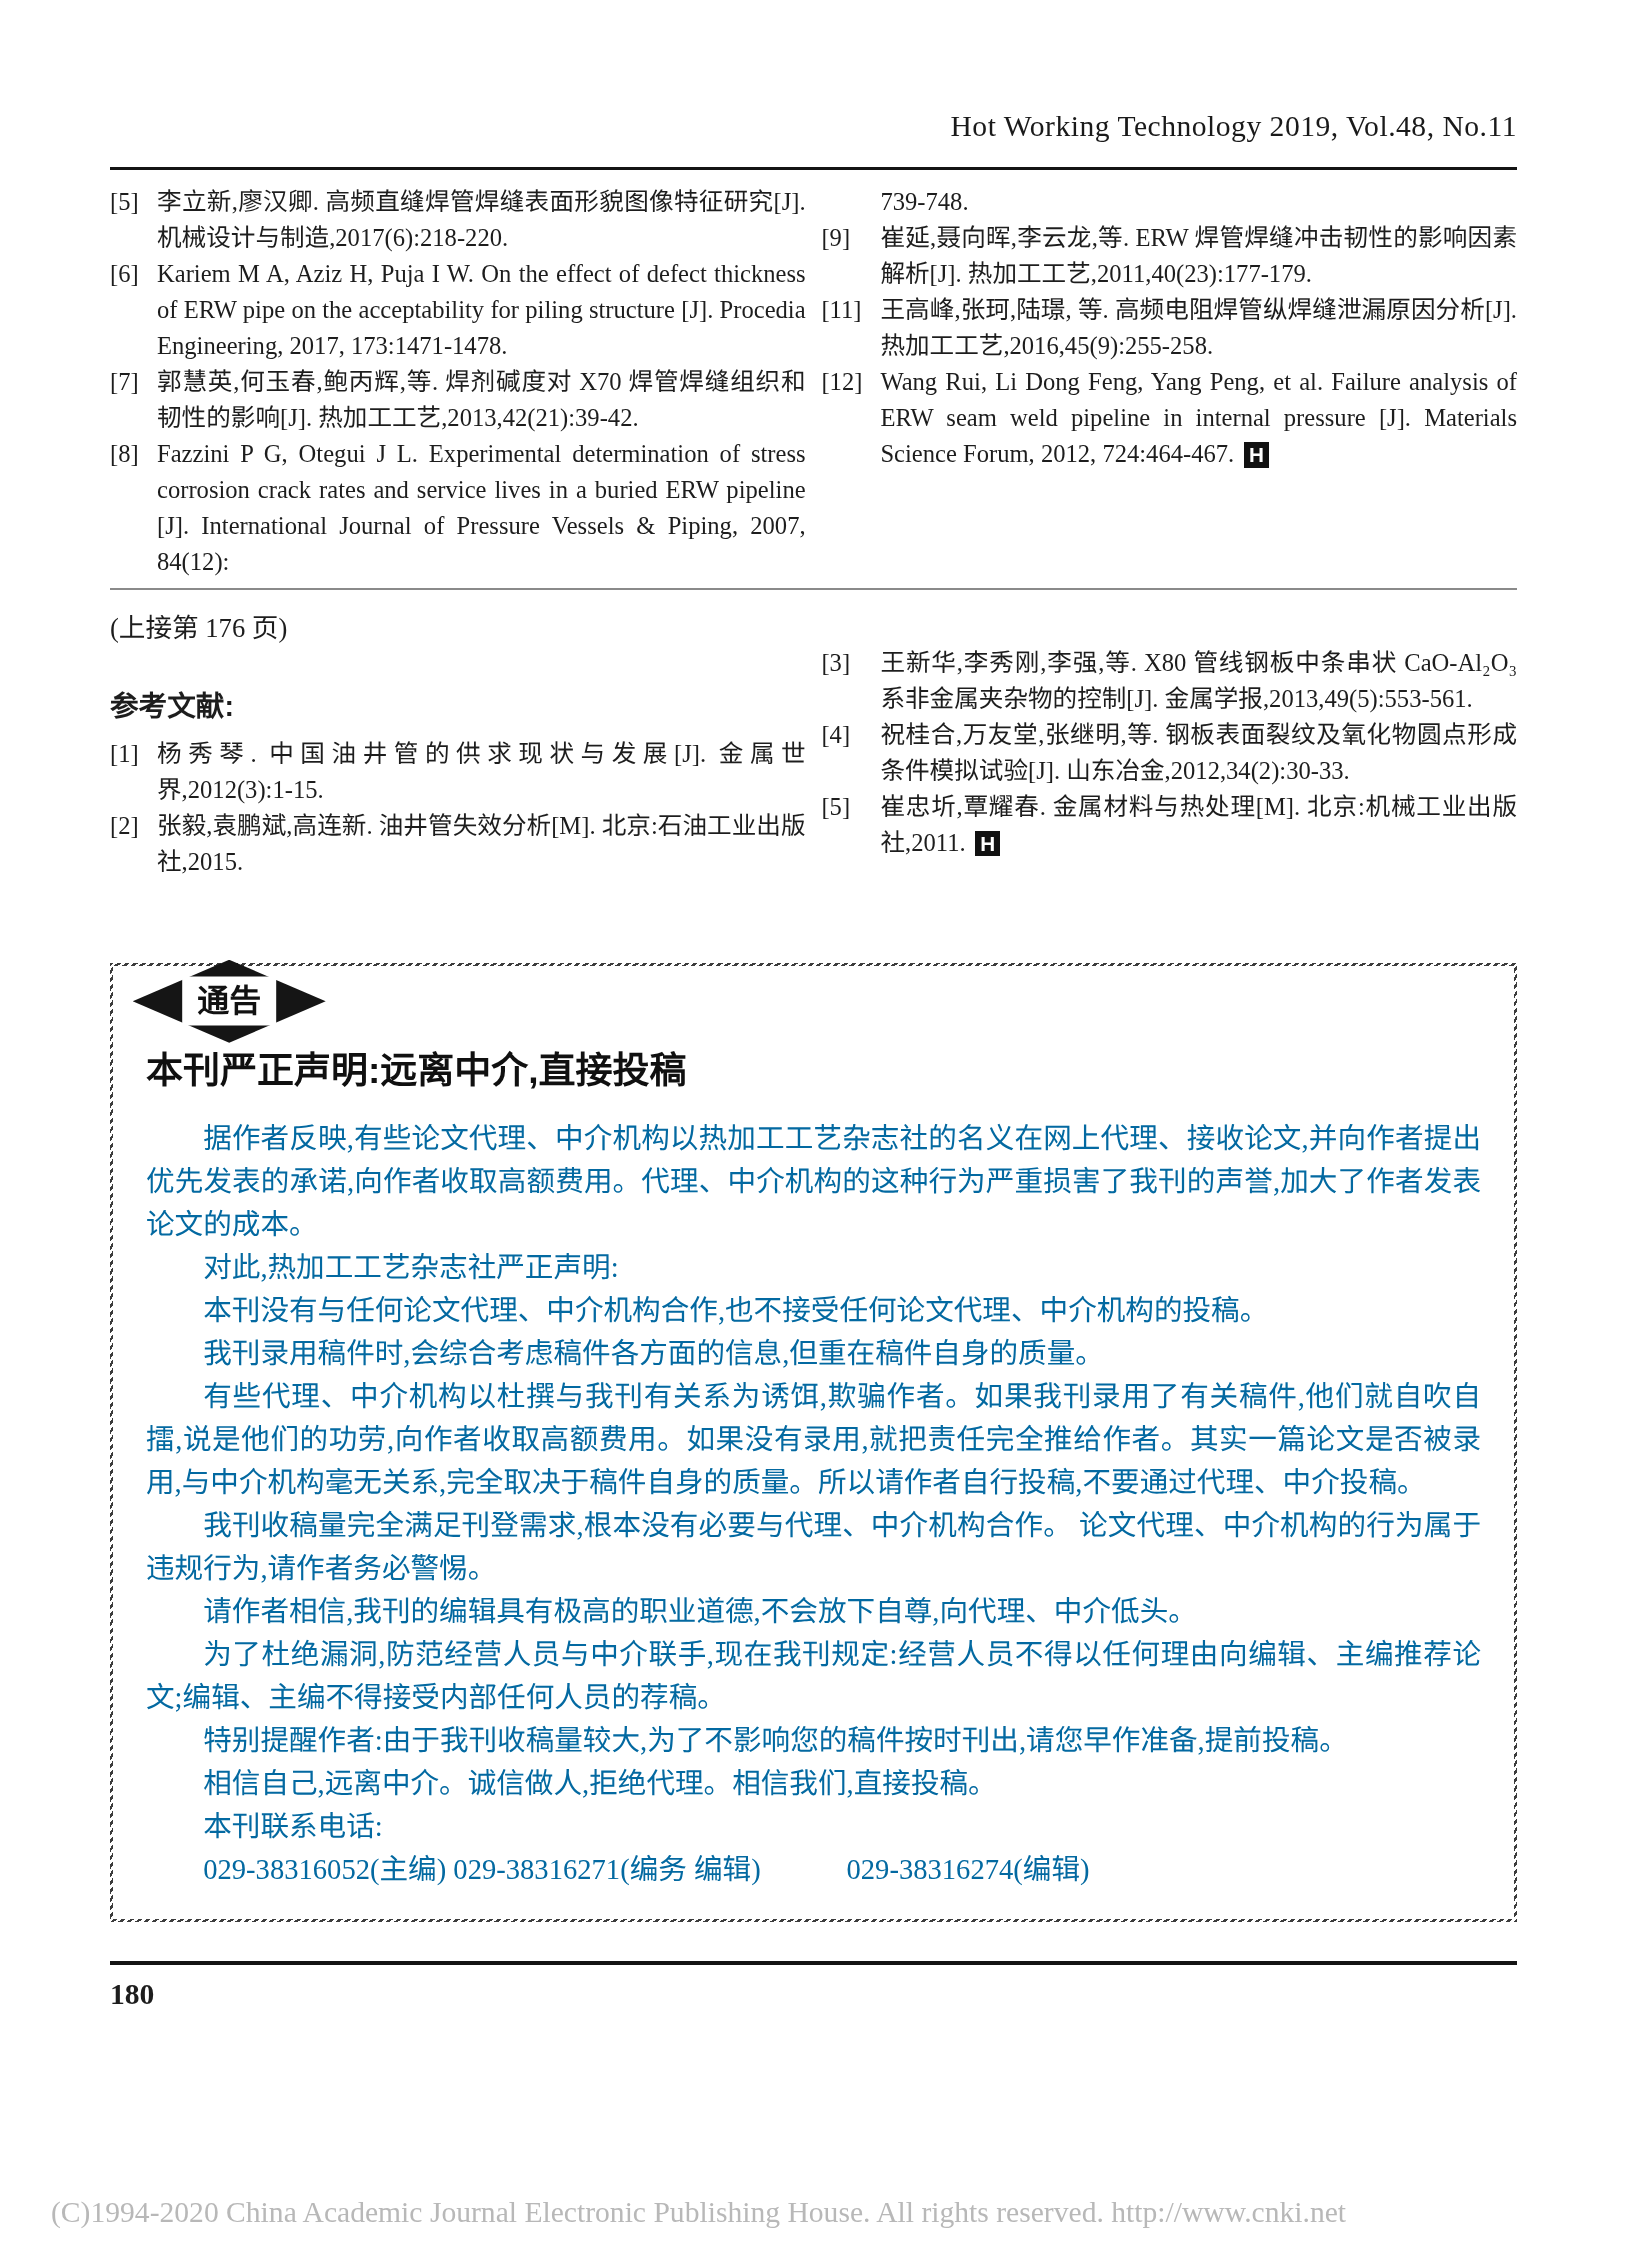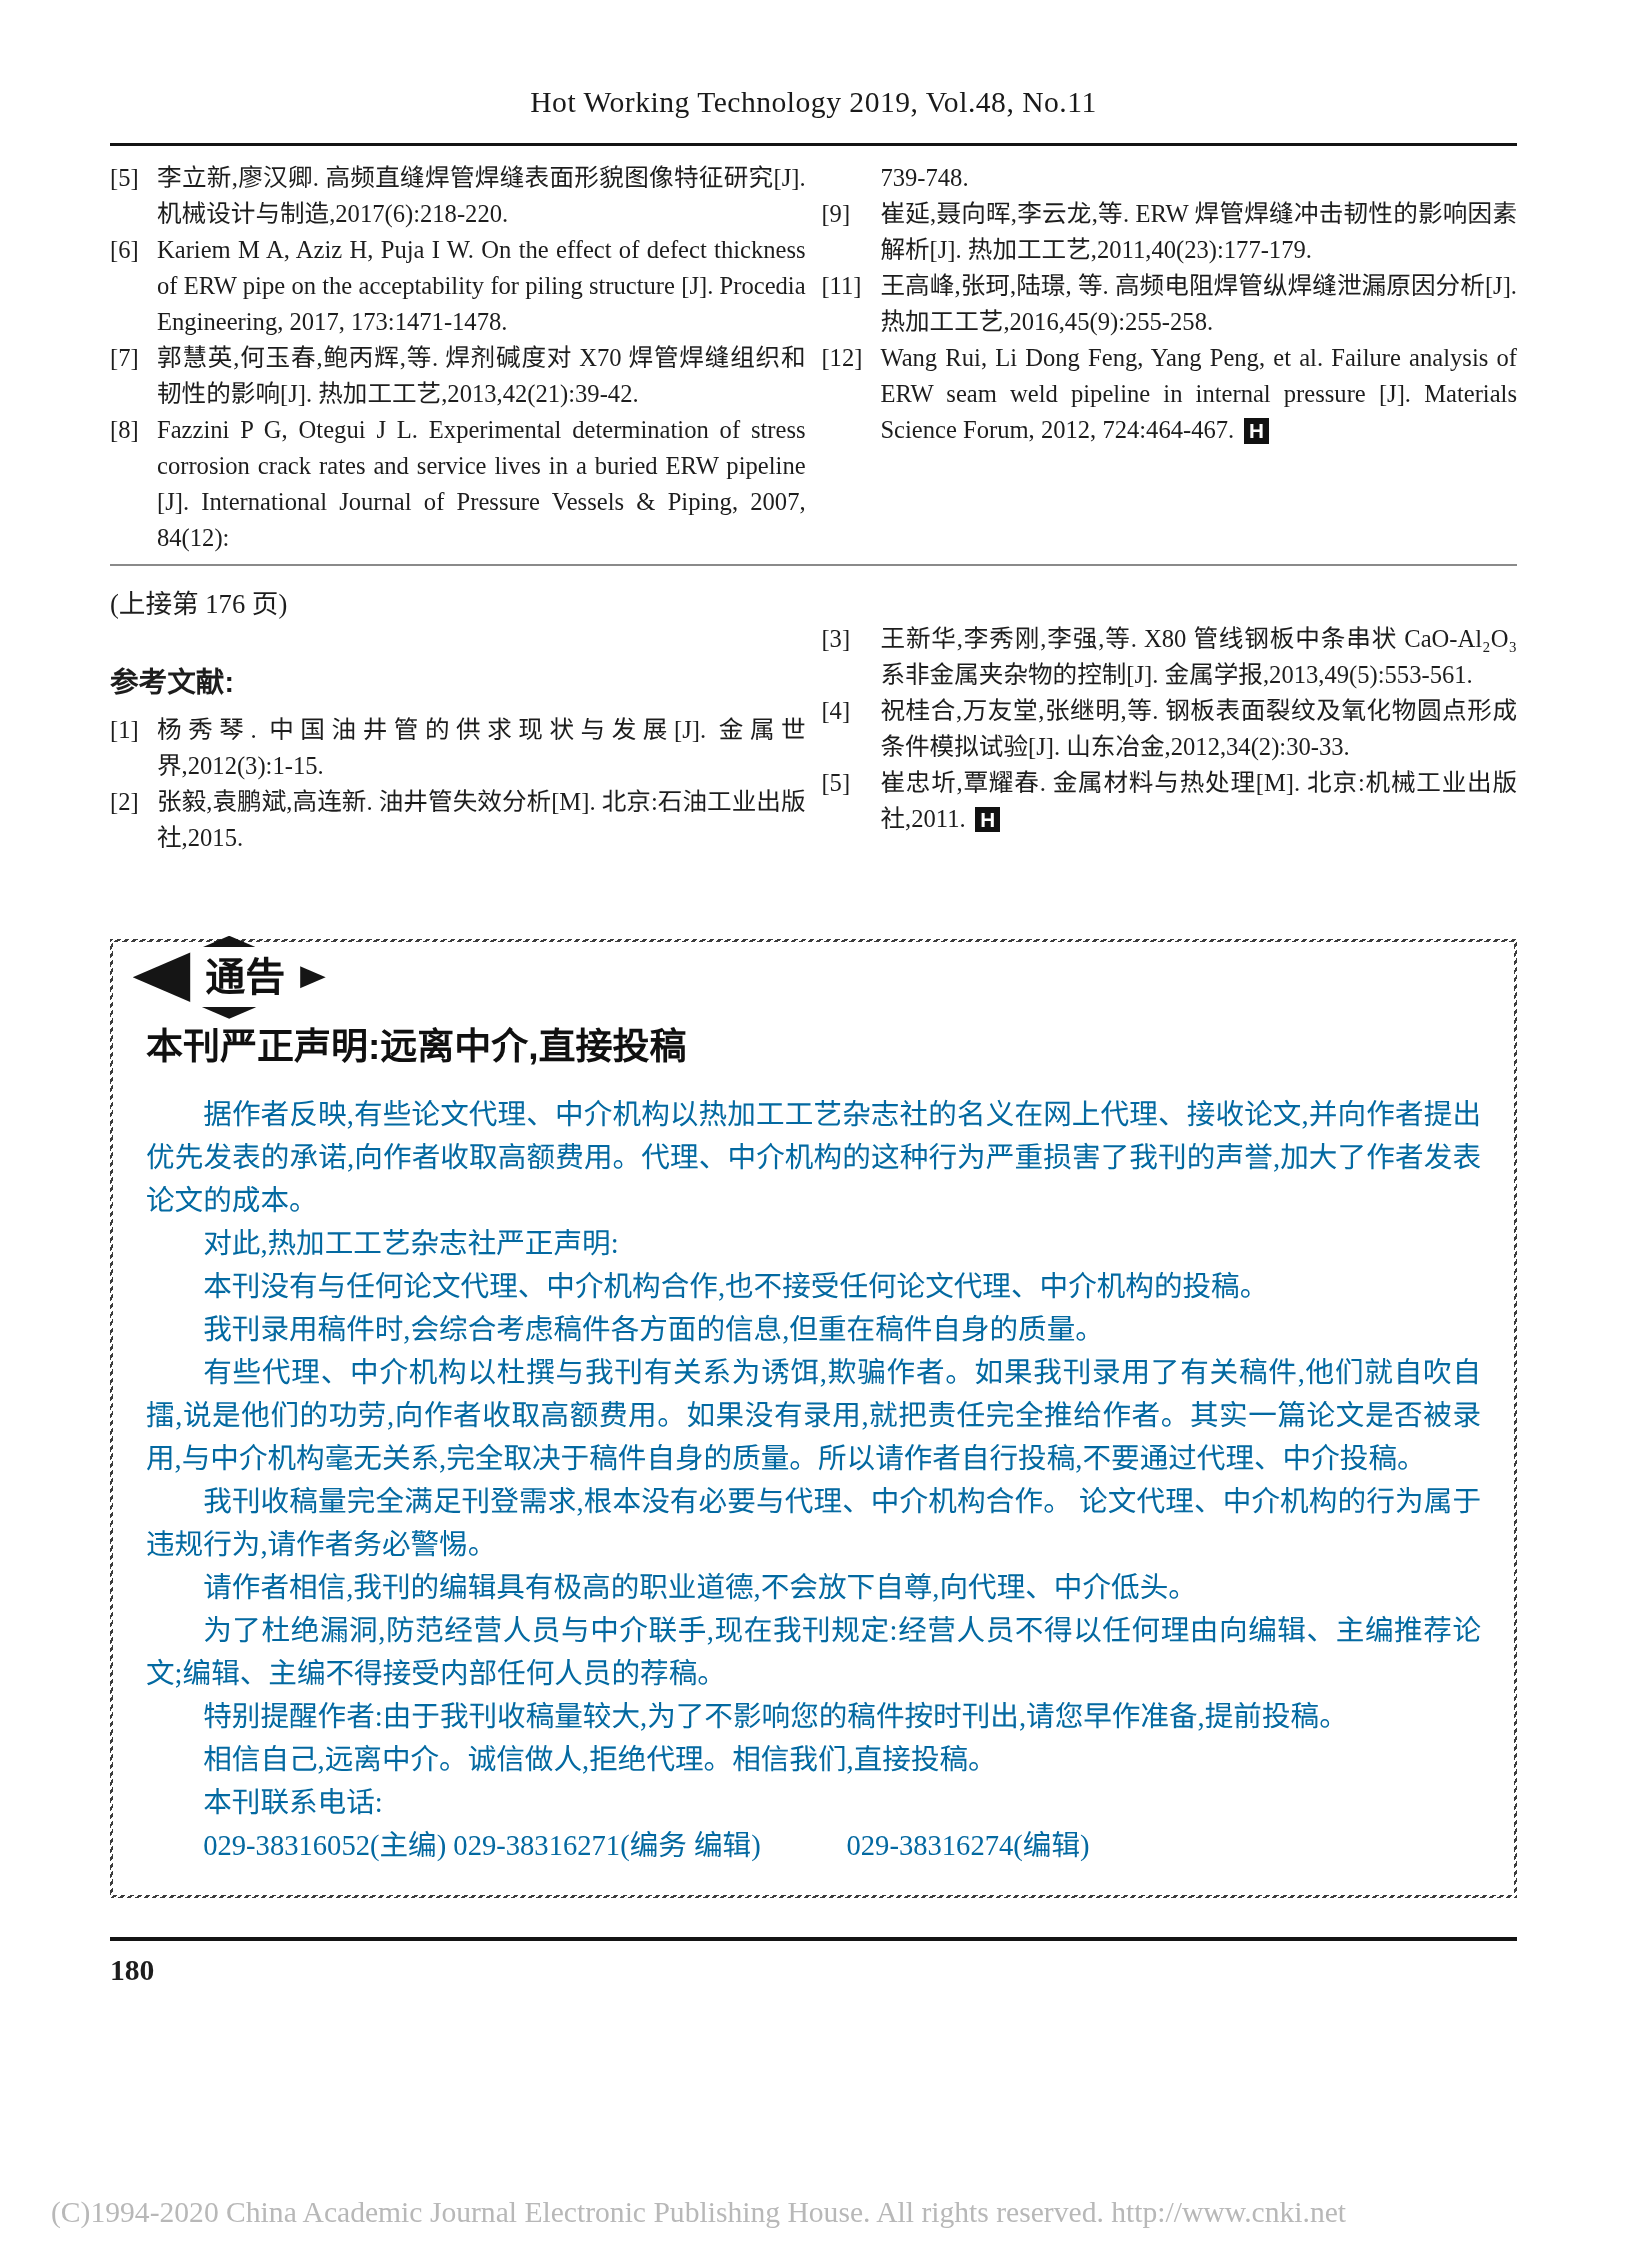--- a/index.html
+++ b/index.html
@@ -7,22 +7,22 @@
     position:relative;
     width:1628px;height:2257px;
     background:#ffffff;
     color:#1d1d1d;
     font-family:"Liberation Serif","DejaVu Serif",serif;
     overflow:hidden;
   }
   .content{margin:0 111px 0 110px;}
 
   .journal-header{
-    padding-top:86px;
-    text-align:center;
+    padding-top:110px;
+    text-align:right;
     font-size:29.6px;
     letter-spacing:0.5px;
     color:#1a1a1a;
   }
   .rule-thick{height:3.9px;background:#141414;margin-top:23.6px;}
   .rule-thick.footer{margin-top:39px;}
   .rule-thin{height:2px;background:#8a8a8a;margin-top:7.9px;}
 
   .refs-flex{display:flex;column-gap:15.8px;margin-top:13.8px;}
   .col{flex:1 1 0;min-width:0;}
@@ -57,23 +57,23 @@
   }
   .notice-badge{position:absolute;top:-5.9px;left:19.7px;width:193px;height:83px;}
   .notice-badge .diamond{
     position:absolute;inset:0;background:#151515;
     clip-path:polygon(50% 0,100% 50%,50% 100%,0 50%);
   }
   .notice-badge .label{
     position:absolute;left:50%;top:50%;transform:translate(-50%,-50%);
     background:#ffffff;border-radius:3px;
     padding:2px 14.8px;
-    font-weight:bold;font-size:40px;line-height:1.4;
-    font-family:"Liberation Sans","DejaVu Sans",sans-serif;
-    color:#111;white-space:nowrap;margin-left:16px;
+    font-weight:bold;font-size:32px;line-height:1.4;
+    font-family:"Liberation Sans","DejaVu Sans",sans-serif;
+    color:#111;white-space:nowrap;
   }
   .notice-title{
     margin-top:75px;
     text-align:left;
     font-family:"Liberation Sans","DejaVu Sans",sans-serif;
     font-weight:bold;font-size:37px;line-height:43px;
     color:#101010;
   }
   .notice-body{margin-top:25.6px;}
   .notice-body p{

